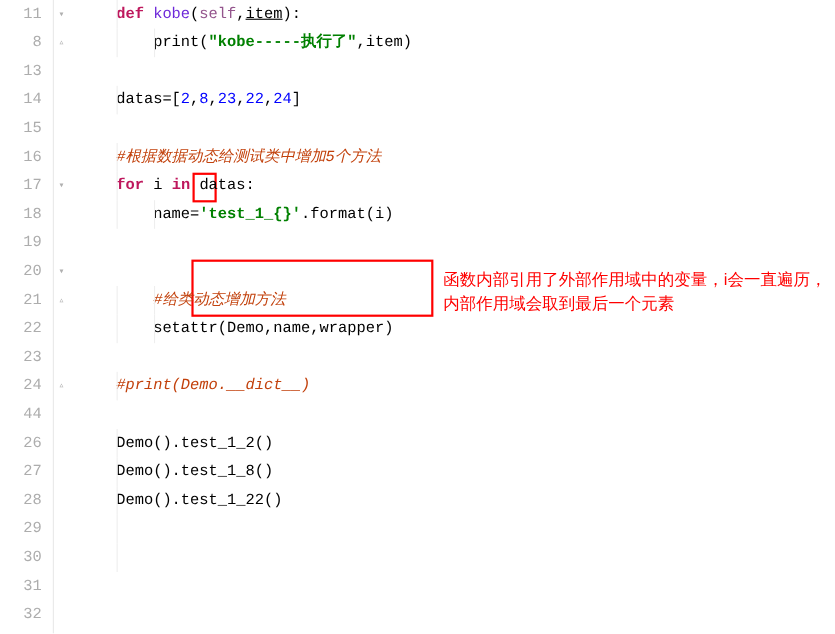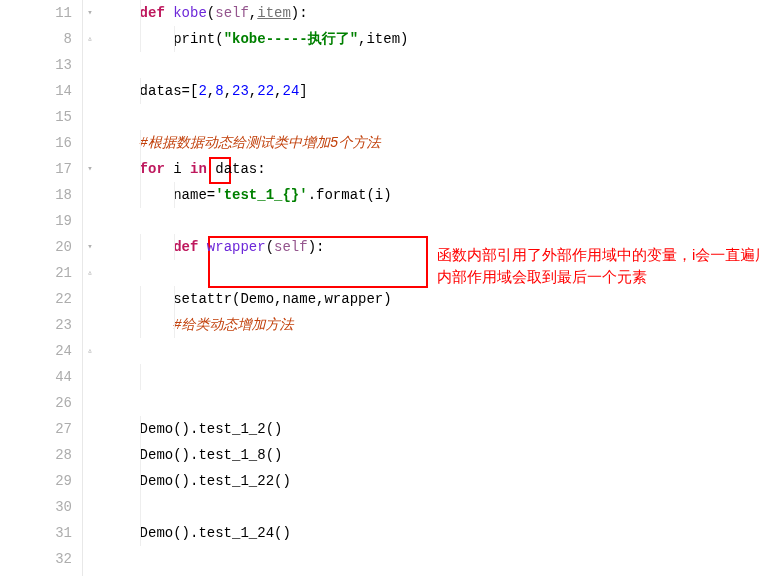--- a/index.html
+++ b/index.html
@@ -8,21 +8,20 @@
   font-size: 14px;
   background: #ffffff;
   width: 759px;
   height: 576px;
   overflow: hidden;
   position: relative;
 }
 .editor {
   display: flex;
   height: 100%;
-  margin-left: 34px;
 }
 .gutter {
   width: 48px;
   background: #ffffff;
   color: #adadad;
   text-align: right;
   padding-right: 10px;
   user-select: none;
   flex-shrink: 0;
 }
@@ -68,21 +67,21 @@
 .indent-guide {
   position: absolute;
   top: 0;
   bottom: 0;
   width: 1px;
   background: #eeeeee;
 }
 .kw { color: #be185d; font-weight: bold; }
 .func { color: #6d28d9; }
 .self { color: #94558d; }
-.param { color: #737373; text-decoration: underline; }
+.param { color: #000000; text-decoration: underline; }
 .str { color: #008000; font-weight: bold; }
 .num { color: #0000ff; }
 .comment { color: #c2410c; font-style: italic; }
 .builtin { color: #000000; }
 .plain { color: #000000; }
 .hl-box1 {
   position: absolute;
   border: 2px solid #ff0000;
   left: 107px;
   top: 157px;
@@ -154,26 +153,25 @@
     <div class="annotation">函数内部引用了外部作用域中的变量，i会一直遍历，内部作用域会取到最后一个元素</div>
   <div class="code-line"><span class="indent-guide" style="left: 34px;"></span><span>    </span><span class="kw">def </span><span class="func">kobe</span><span class="plain">(</span><span class="self">self</span><span class="plain">,</span><span class="param">item</span><span class="plain">):</span></div>
       <div class="code-line"><span class="indent-guide" style="left: 34px;"></span><span class="indent-guide" style="left: 68px;"></span><span>        </span><span class="builtin">print</span><span class="plain">(</span><span class="str">"kobe-----执行了"</span><span class="plain">,</span><span class="plain">item)</span></div>
       <div class="code-line"></div>
       <div class="code-line"><span class="indent-guide" style="left: 34px;"></span><span>    </span><span class="plain">datas=[</span><span class="num">2</span><span class="plain">,</span><span class="num">8</span><span class="plain">,</span><span class="num">23</span><span class="plain">,</span><span class="num">22</span><span class="plain">,</span><span class="num">24</span><span class="plain">]</span></div>
       <div class="code-line"></div>
       <div class="code-line"><span class="indent-guide" style="left: 34px;"></span><span>    </span><span class="comment">#根据数据动态给测试类中增加5个方法</span></div>
       <div class="code-line"><span class="indent-guide" style="left: 34px;"></span><span>    </span><span class="kw">for </span><span class="plain">i </span><span class="kw">in </span><span class="plain">datas:</span></div>
       <div class="code-line"><span class="indent-guide" style="left: 34px;"></span><span class="indent-guide" style="left: 68px;"></span><span>        </span><span class="plain">name=</span><span class="str">'test_1_{}'</span><span class="plain">.format(i)</span></div>
       <div class="code-line"></div>
-      <div class="code-line"><span class="indent-guide" style="left: 34px;"></span><span class="indent-guide" style="left: 68px;"></span><span>        </span><span class="kw">def </span><span class="func">wrapper</span><span class="plain">(</span><span class="self">self</span><span class="plain">):</span></div>
       <div class="code-line"></div>
+      <div class="code-line"><span class="indent-guide" style="left: 34px;"></span><span class="indent-guide" style="left: 68px;"></span><span>        </span><span class="comment">#给类动态增加方法</span></div>
       <div class="code-line"><span class="indent-guide" style="left: 34px;"></span><span class="indent-guide" style="left: 68px;"></span><span>        </span><span class="builtin">setattr</span><span class="plain">(Demo,name,wrapper)</span></div>
-      <div class="code-line"><span class="indent-guide" style="left: 34px;"></span><span class="indent-guide" style="left: 68px;"></span><span>        </span><span class="comment">#给类动态增加方法</span></div>
       <div class="code-line"></div>
-      <div class="code-line"><span class="indent-guide" style="left: 34px;"></span><span>    </span></div>
+      <div class="code-line"><span class="indent-guide" style="left: 34px;"></span><span>    </span><span class="comment">#print(Demo.__dict__)</span></div>
       <div class="code-line"></div>
       <div class="code-line"><span class="indent-guide" style="left: 34px;"></span><span>    </span><span class="plain">Demo().test_1_2()</span></div>
       <div class="code-line"><span class="indent-guide" style="left: 34px;"></span><span>    </span><span class="plain">Demo().test_1_8()</span></div>
       <div class="code-line"><span class="indent-guide" style="left: 34px;"></span><span>    </span><span class="plain">Demo().test_1_22()</span></div>
       <div class="code-line"><span class="indent-guide" style="left: 34px;"></span><span>    </span></div>
-      <div class="code-line"><span class="indent-guide" style="left: 34px;"></span><span>    </span><span class="plain">Demo().test_1_24()</span></div>
+      <div class="code-line"><span class="indent-guide" style="left: 34px;"></span><span>    </span></div>
     </div>
 </div>
 
 </body></html>

